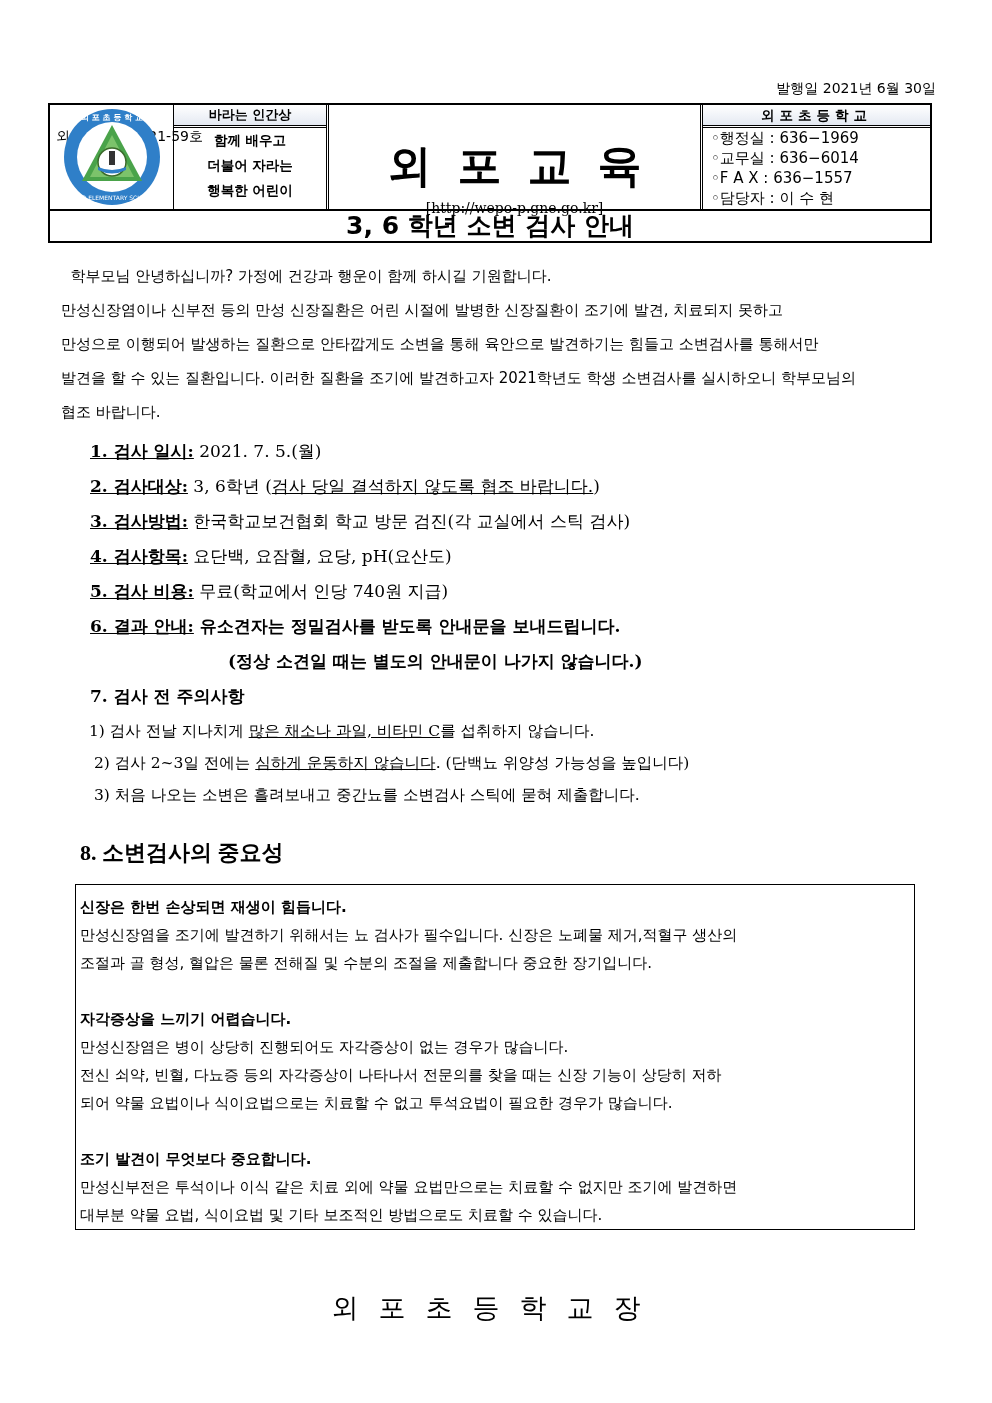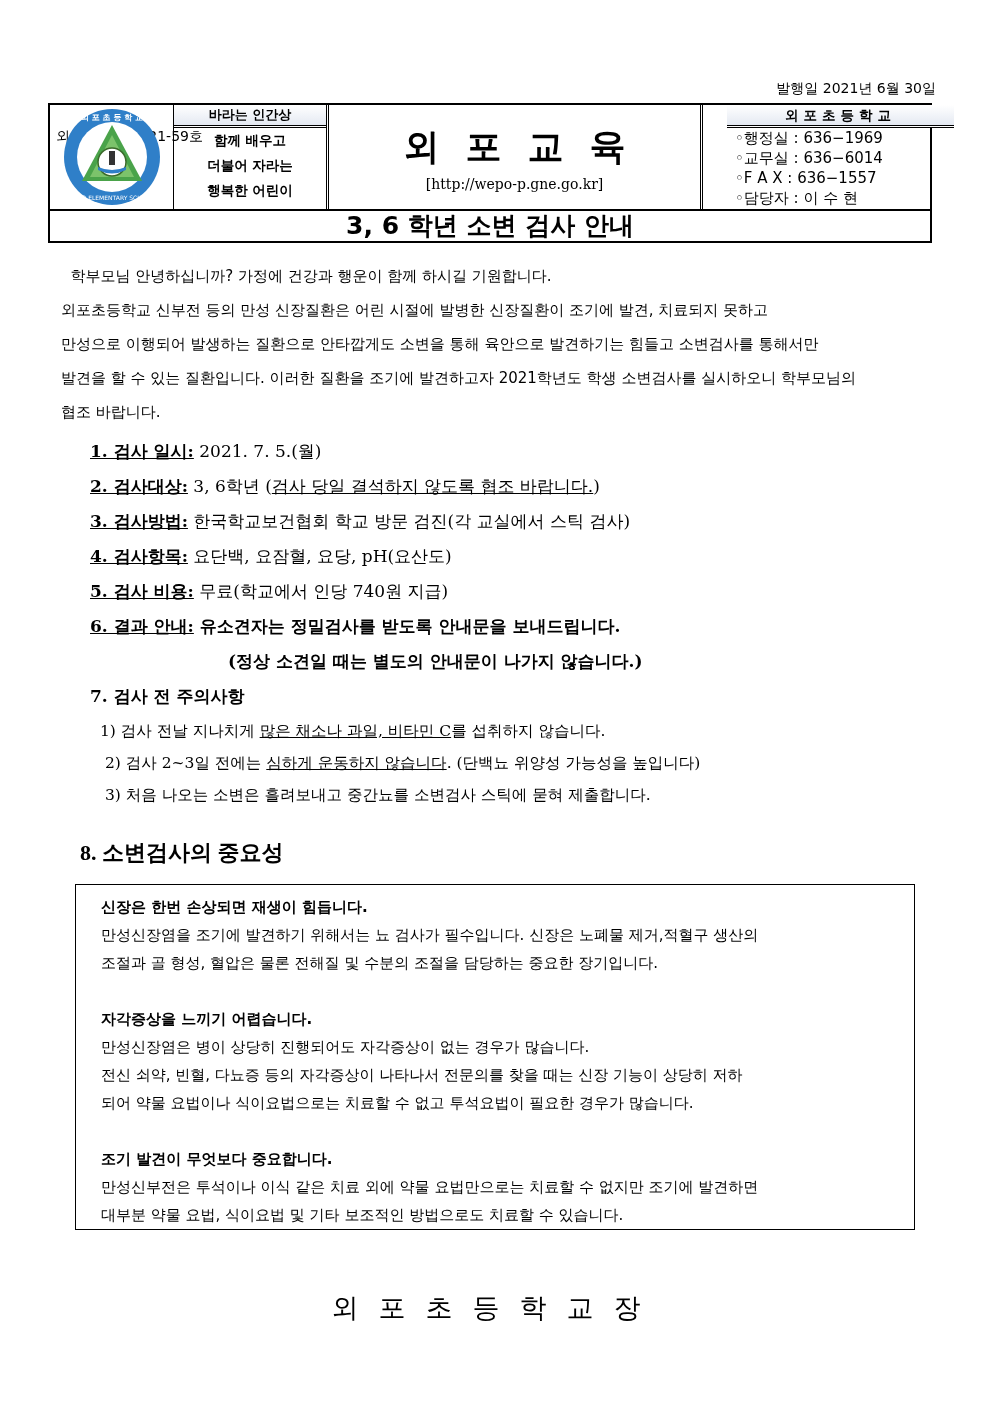--- a/index.html
+++ b/index.html
@@ -7,37 +7,37 @@
   .abs { position:absolute; }
   .meta-left { left:56px; top:80px; font-size:14px;margin-top:48px; }
   .meta-right { right:56px; top:80px; font-size:14px;text-align:right; }
   .masthead { left:48px; top:103px; width:884px; height:140px; border:2px solid #000; box-sizing:border-box; }
   .cell { position:absolute; box-sizing:border-box; }
   .logo-cell { left:0; top:0; width:124px; height:104px; border-right:1px solid #000; display:flex; align-items:center; justify-content:center; }
   .motto-cell { left:124px; top:0; width:155px; height:104px; border-right:3px double #000; }
   .motto-head { height:20px; border-bottom:3px double #000; background:linear-gradient(#ffffff,#e4e9f2); text-align:center; font-size:13px; font-weight:bold; line-height:20px; }
   .motto-line { text-align:center; font-size:13.5px; font-weight:bold; line-height:25px; }
   .title-cell { left:279px; top:0; width:374px; height:104px; border-right:3px double #000; text-align:center; }
-  .title-main { font-family:"DejaVu Serif", serif; font-size:36px; font-weight:bold; letter-spacing:26px; margin-top:18px; padding-left:26px; }
+  .title-main { font-family:"DejaVu Serif", serif; font-size:44px; font-weight:bold; letter-spacing:26px; margin-top:32px; padding-left:26px; }
   .title-url { font-family:"DejaVu Serif", serif; font-size:14px; margin-top:4px; }
-  .info-cell { left:653px; top:0; width:227px; height:104px;margin-left:24px; }
+  .info-cell { left:653px; top:0; width:227px; height:104px; }
   .info-head { height:20px; border-bottom:3px double #000; background:linear-gradient(#ffffff,#e4e9f2); text-align:center; font-size:13.5px; font-weight:bold; letter-spacing:5px; line-height:20px; }
   .info-line { font-size:15px; line-height:20px; padding-left:8px; white-space:pre; }
   .headline { left:0; top:104px; width:880px; height:32px; border-top:2px solid #000; box-sizing:border-box; text-align:center; font-size:25px; font-weight:bold; line-height:30px; }
   .intro { left:58px; top:258px; width:880px; font-size:15px; line-height:31px; }
   .intro p { margin:3px; }
   .items { left:90px; top:434px; width:840px; font-family:"DejaVu Serif", serif; font-size:17px; }
   .item { height:35px; line-height:35px; white-space:nowrap; }
   .item b { font-weight:bold;text-decoration:underline; }
   .u { text-decoration:underline; }
   .sub { padding-left:138px; font-weight:bold; }
-  .caution-list { left:100px; top:715px; font-family:"DejaVu Serif", serif; font-size:15.5px; }
+  .caution-list { left:89px; top:715px; font-family:"DejaVu Serif", serif; font-size:15.5px; }
   .caution { height:32px; line-height:32px; white-space:nowrap; }
   .sec8 { left:80px; top:838px; font-family:Liberation Serif, serif; font-size:22px; font-weight:bold; }
-  .box { left:75px; top:884px; width:840px; height:346px; border:1.5px solid #000; box-sizing:border-box; padding:8px 25px; font-size:15px; line-height:28px; }
+  .box { left:75px; top:884px; width:840px; height:346px; border:1.5px solid #000; box-sizing:border-box; padding:8px 4px; font-size:15px; line-height:28px; }
   .box p { margin:0; }
   .box .bh { font-weight:bold; }
   .box .gap { height:28px; }
   .sign { left:0; top:1290px; width:992px; text-align:center; font-family:"DejaVu Serif", serif; font-size:27px; letter-spacing:20px; }
 </style>
 </head>
 <body>
 
 <div class="abs meta-left">외포통신 제2021-59호</div>
 <div class="abs meta-right">발행일 2021년 6월 30일</div>
@@ -71,21 +71,21 @@
     <div class="info-line">◦행정실 : 636−1969</div>
     <div class="info-line">◦교무실 : 636−6014</div>
     <div class="info-line">◦F A X : 636−1557</div>
     <div class="info-line">◦담당자 : 이 수 현</div>
   </div>
   <div class="cell headline">3, 6 학년 소변 검사 안내</div>
 </div>
 
 <div class="abs intro">
   <p style="white-space:pre">  학부모님 안녕하십니까? 가정에 건강과 행운이 함께 하시길 기원합니다.</p>
-  <p>외포초등학교 신부전 등의 만성 신장질환은 어린 시절에 발병한 신장질환이 조기에 발견, 치료되지 못하고</p>
+  <p>만성신장염이나 신부전 등의 만성 신장질환은 어린 시절에 발병한 신장질환이 조기에 발견, 치료되지 못하고</p>
   <p>만성으로 이행되어 발생하는 질환으로 안타깝게도 소변을 통해 육안으로 발견하기는 힘들고 소변검사를 통해서만</p>
   <p>발견을 할 수 있는 질환입니다. 이러한 질환을 조기에 발견하고자 2021학년도 학생 소변검사를 실시하오니 학부모님의</p>
   <p>협조 바랍니다.</p>
 </div>
 
 <div class="abs items">
   <div class="item"><b>1. 검사 일시:</b><span style="white-space:pre"> 2021. 7. 5.(월)</span></div>
   <div class="item"><b>2. 검사대상:</b><span style="white-space:pre"> 3, 6학년 (</span><span class="u">검사 당일 결석하지 않도록 협조 바랍니다.</span><span>)</span></div>
   <div class="item"><b>3. 검사방법:</b><span style="white-space:pre"> 한국학교보건협회 학교 방문 검진(각 교실에서 스틱 검사)</span></div>
   <div class="item"><b>4. 검사항목:</b><span style="white-space:pre"> 요단백, 요잠혈, 요당, pH(요산도)</span></div>
@@ -99,21 +99,21 @@
   <div class="caution"><span style="white-space:pre">1) 검사 전날 지나치게 </span><span class="u">많은 채소나 과일, 비타민 C</span><span>를 섭취하지 않습니다.</span></div>
   <div class="caution"><span style="white-space:pre"> 2) 검사 2~3일 전에는 </span><span class="u">심하게 운동하지 않습니다</span><span>. (단백뇨 위양성 가능성을 높입니다)</span></div>
   <div class="caution"><span style="white-space:pre"> 3) 처음 나오는 소변은 흘려보내고 중간뇨를 소변검사 스틱에 묻혀 제출합니다.</span></div>
 </div>
 
 <div class="abs sec8">8. 소변검사의 중요성</div>
 
 <div class="abs box">
   <p class="bh">신장은 한번 손상되면 재생이 힘듭니다.</p>
   <p>만성신장염을 조기에 발견하기 위해서는 뇨 검사가 필수입니다. 신장은 노폐물 제거,적혈구 생산의</p>
-  <p>조절과 골 형성, 혈압은 물론 전해질 및 수분의 조절을 담당하는 중요한 장기입니다.</p>
+  <p>조절과 골 형성, 혈압은 물론 전해질 및 수분의 조절을 제출합니다 중요한 장기입니다.</p>
   <div class="gap"></div>
   <p class="bh">자각증상을 느끼기 어렵습니다.</p>
   <p>만성신장염은 병이 상당히 진행되어도 자각증상이 없는 경우가 많습니다.</p>
   <p>전신 쇠약, 빈혈, 다뇨증 등의 자각증상이 나타나서 전문의를 찾을 때는 신장 기능이 상당히 저하</p>
   <p>되어 약물 요법이나 식이요법으로는 치료할 수 없고 투석요법이 필요한 경우가 많습니다.</p>
   <div class="gap"></div>
   <p class="bh">조기 발견이 무엇보다 중요합니다.</p>
   <p>만성신부전은 투석이나 이식 같은 치료 외에 약물 요법만으로는 치료할 수 없지만 조기에 발견하면</p>
   <p>대부분 약물 요법, 식이요법 및 기타 보조적인 방법으로도 치료할 수 있습니다.</p>
 </div>

